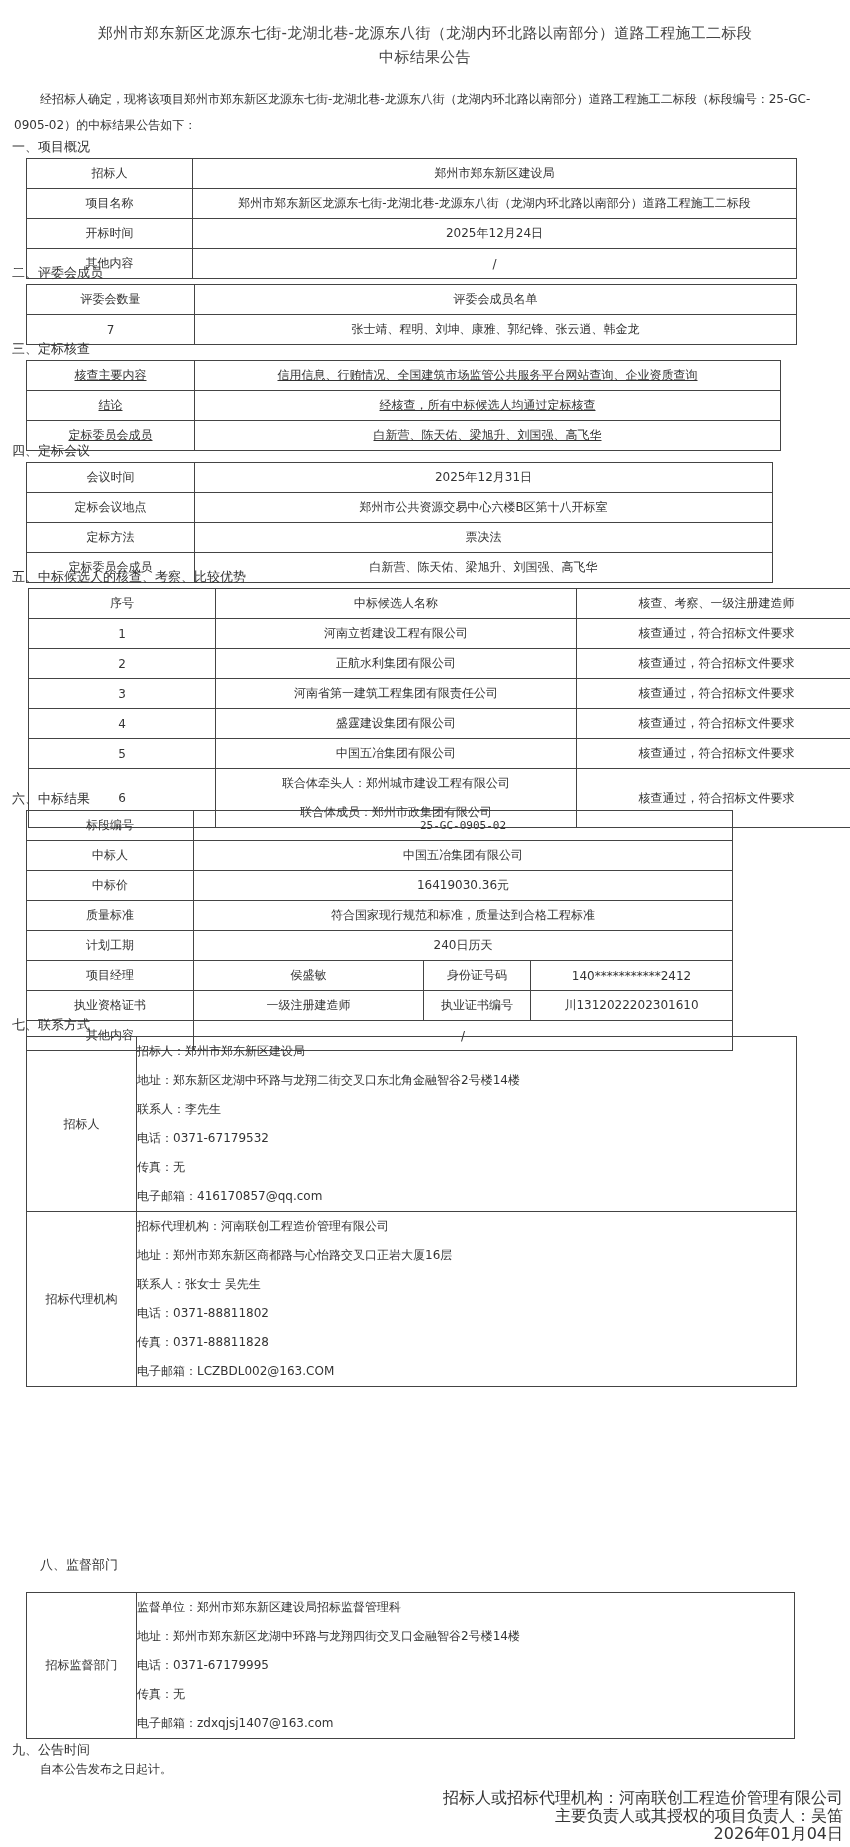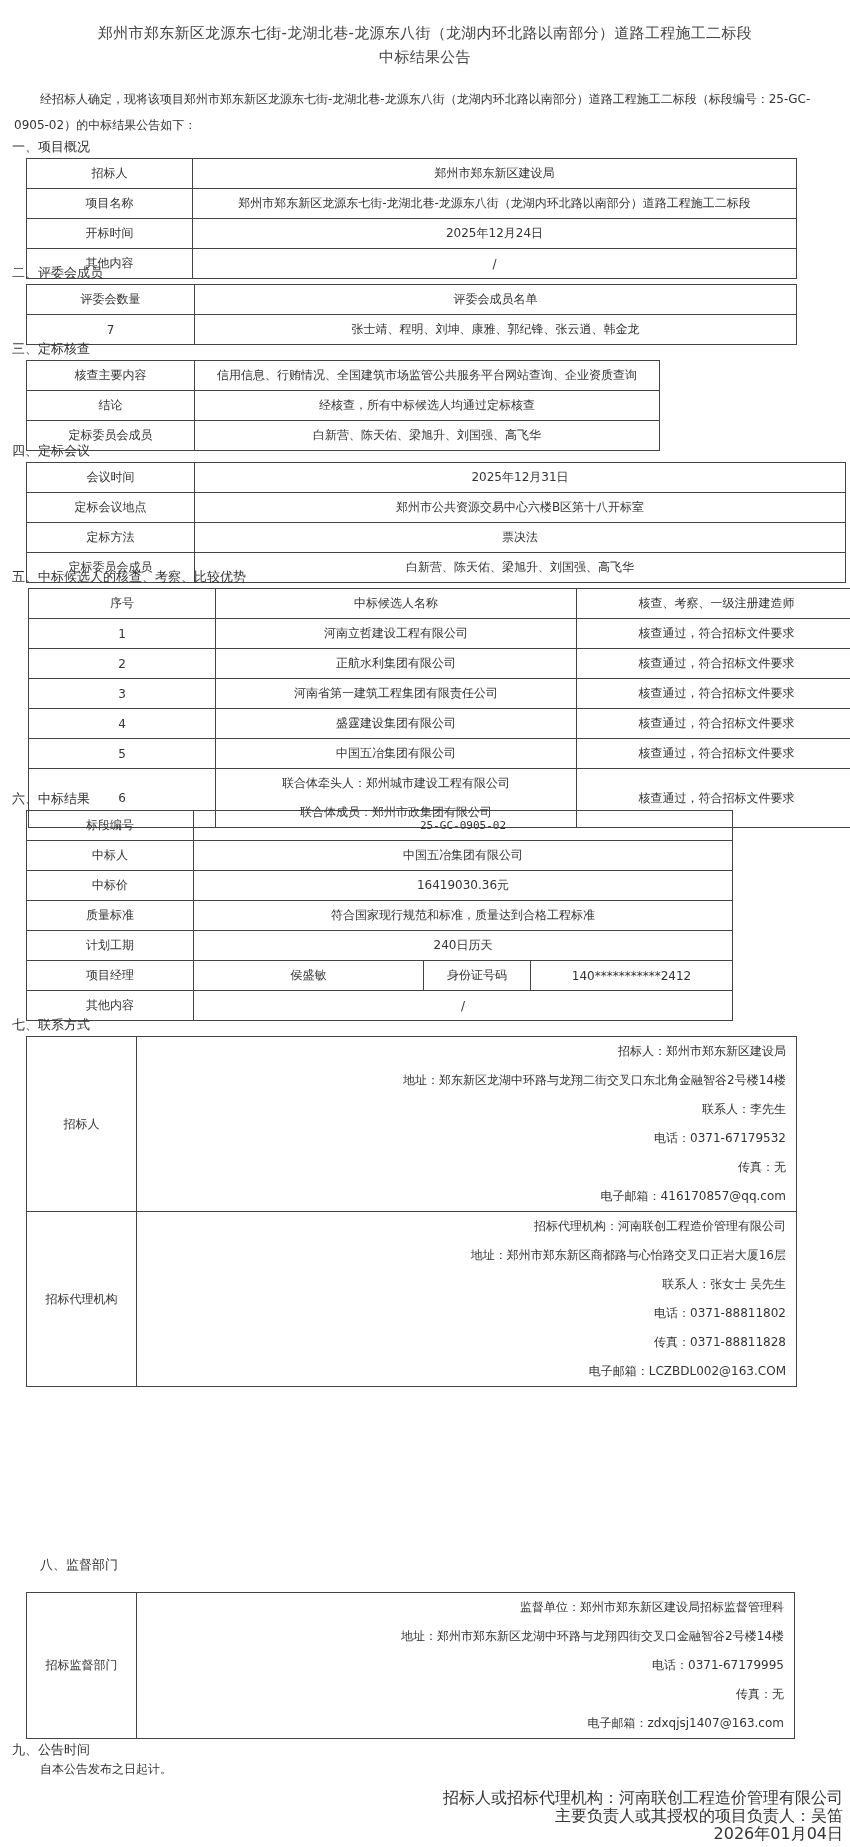--- a/index.html
+++ b/index.html
@@ -4,21 +4,21 @@
 <style>
   html, body { margin:0; padding:0; background:#ffffff; }
   body { width:850px; height:1847px; position:relative; overflow:hidden;
          font-family:"DejaVu Sans","Liberation Sans",sans-serif; color:#333; font-size:12px; }
   .title { position:absolute; left:0; width:850px; text-align:center; font-size:15px; color:#444; letter-spacing:0.3px; }
   .para { position:absolute; left:14px; width:820px; font-size:12px; line-height:26px; color:#333; }
   .para .indent { display:inline-block; width:26px; }
   .sec { position:absolute; left:12px; font-size:13px; color:#333; }
   table.grid { position:absolute; border-collapse:collapse; table-layout:fixed; font-size:12px; color:#333; }
   table.grid td { border:1px solid #444; text-align:center; vertical-align:middle; padding:0 4px; height:29px; }
-  table.grid td.lines { text-align:right; padding:0 10px; height:auto; }
+  table.grid td.lines { text-align:left; padding:0 0; height:auto; }
   table.grid td.lines div { line-height:29px; }
   table.grid td.two div { line-height:29px; }
   .foot { position:absolute; right:7px; text-align:right; font-size:16px; line-height:18px; color:#333; }
   .mono { font-family:"DejaVu Sans Mono","Liberation Mono",monospace; font-size:11px; }
 </style>
 </head>
 <body>
 
 <div class="title" style="top:24px;">郑州市郑东新区龙源东七街-龙湖北巷-龙源东八街（龙湖内环北路以南部分）道路工程施工二标段</div>
 <div class="title" style="top:48px;">中标结果公告</div>
@@ -66,21 +66,21 @@
         <td>评委会成员名单</td>
       </tr>
   <tr>
         <td>7</td>
         <td>张士靖、程明、刘坤、康雅、郭纪锋、张云逍、韩金龙</td>
       </tr>
 </tbody>
   </table>
 
 <div class="sec" style="top:340px;text-align:right;">三、定标核查</div>
-<table class="grid" style="left:26px; top:360px; width:634px;">
+<table class="grid" style="left:26px; top:360px; width:755px;text-decoration:underline;">
   <colgroup>
       <col style="width:168px">
       <col>
     </colgroup>
   <tbody>
       <tr>
         <td>核查主要内容</td>
         <td>信用信息、行贿情况、全国建筑市场监管公共服务平台网站查询、企业资质查询</td>
       </tr>
   <tr>
@@ -88,21 +88,21 @@
         <td>经核查，所有中标候选人均通过定标核查</td>
       </tr>
   <tr>
         <td>定标委员会成员</td>
         <td>白新营、陈天佑、梁旭升、刘国强、高飞华</td>
       </tr>
 </tbody>
   </table>
 
 <div class="sec" style="top:442px;">四、定标会议</div>
-<table class="grid" style="left:26px; top:462px; width:820px;">
+<table class="grid" style="left:26px; top:462px; width:747px;">
   <colgroup>
       <col style="width:168px">
       <col>
     </colgroup>
   <tbody>
       <tr>
         <td>会议时间</td>
         <td>2025年12月31日</td>
       </tr>
   <tr>
@@ -196,20 +196,26 @@
       </tr>
   <tr>
         <td>计划工期</td>
         <td colspan="3">240日历天</td>
       </tr>
   <tr>
     <td>项目经理</td>
     <td>侯盛敏</td>
     <td>身份证号码</td>
     <td>140***********2412</td>
+  </tr>
+  <tr>
+    <td>执业资格证书</td>
+    <td>一级注册建造师</td>
+    <td>执业证书编号</td>
+    <td>川1312022202301610</td>
   </tr>
   <tr>
         <td>其他内容</td>
         <td colspan="3">/</td>
       </tr>
 </tbody>
   </table>
 
 <div class="sec" style="top:1016px;">七、联系方式</div>
 <table class="grid" style="left:26px; top:1036px; width:771px;">

